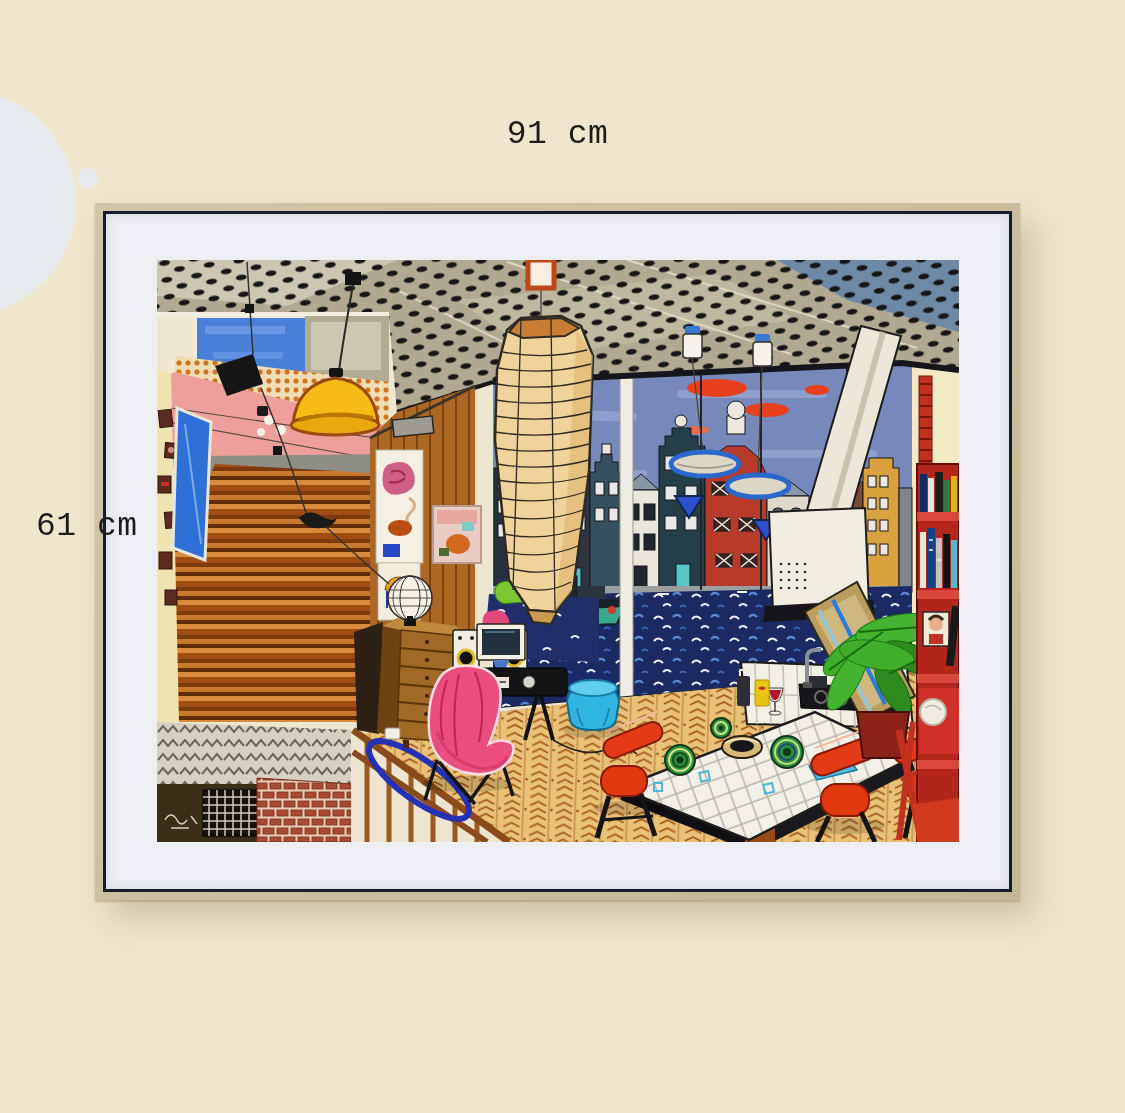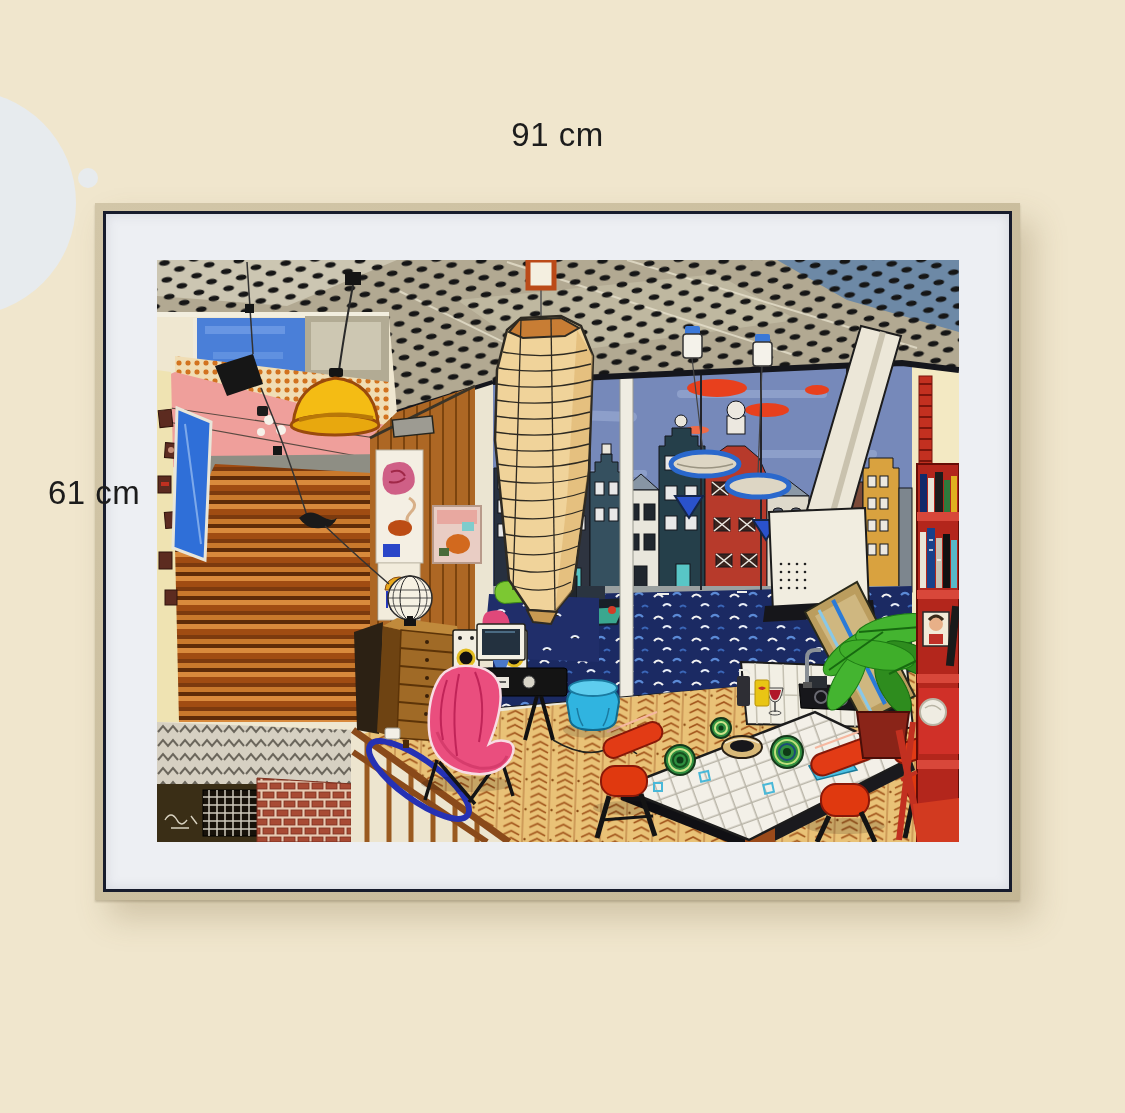--- a/index.html
+++ b/index.html
@@ -1,23 +1,23 @@
 <!DOCTYPE html>
 <html><head>
 <meta charset="utf-8">
 <style>
   html,body{margin:0;padding:0;background:#f0e6cd;}
   .stage{position:relative;width:1125px;height:1049px;background:#f0e6cd;overflow:hidden;
-         font-family:Liberation Sans, sans-serif;}
+         font-family:Liberation Mono, monospace;}
   .decor-circle{position:absolute;border-radius:50%;background:#e7ebee;}
   .decor-circle.big{width:226px;height:226px;left:-150px;top:90px;}
   .decor-circle.small{width:20px;height:20px;left:78px;top:168px;}
   .dim-label{position:absolute;color:#1c1c1c;font-size:33px;font-weight:400;letter-spacing:.5px;z-index:6;}
   .dim-label.width{left:95px;width:925px;text-align:center;top:116px;}
-  .dim-label.height{left:36px;top:474px;margin-left:12px;}
+  .dim-label.height{left:36px;top:508px;}
   .frame{position:absolute;left:95px;top:203px;width:925px;height:697px;box-sizing:border-box;
          background:linear-gradient(135deg,#d2c6a8,#c4b795);padding:8px;
          box-shadow:0 2px 2px rgba(110,95,65,.3), 14px 18px 30px rgba(115,95,55,.25);}
   .liner{width:100%;height:100%;box-sizing:border-box;background:#171c2c;padding:3px;}
   .mat{width:100%;height:100%;box-sizing:border-box;background:#edeff3;
        padding:46px 50px 46px 51px;box-shadow:inset 0 0 12px rgba(140,145,160,.25);}
   .art{width:802px;height:582px;position:relative;}
   svg{display:block;}
 </style>
 </head>

